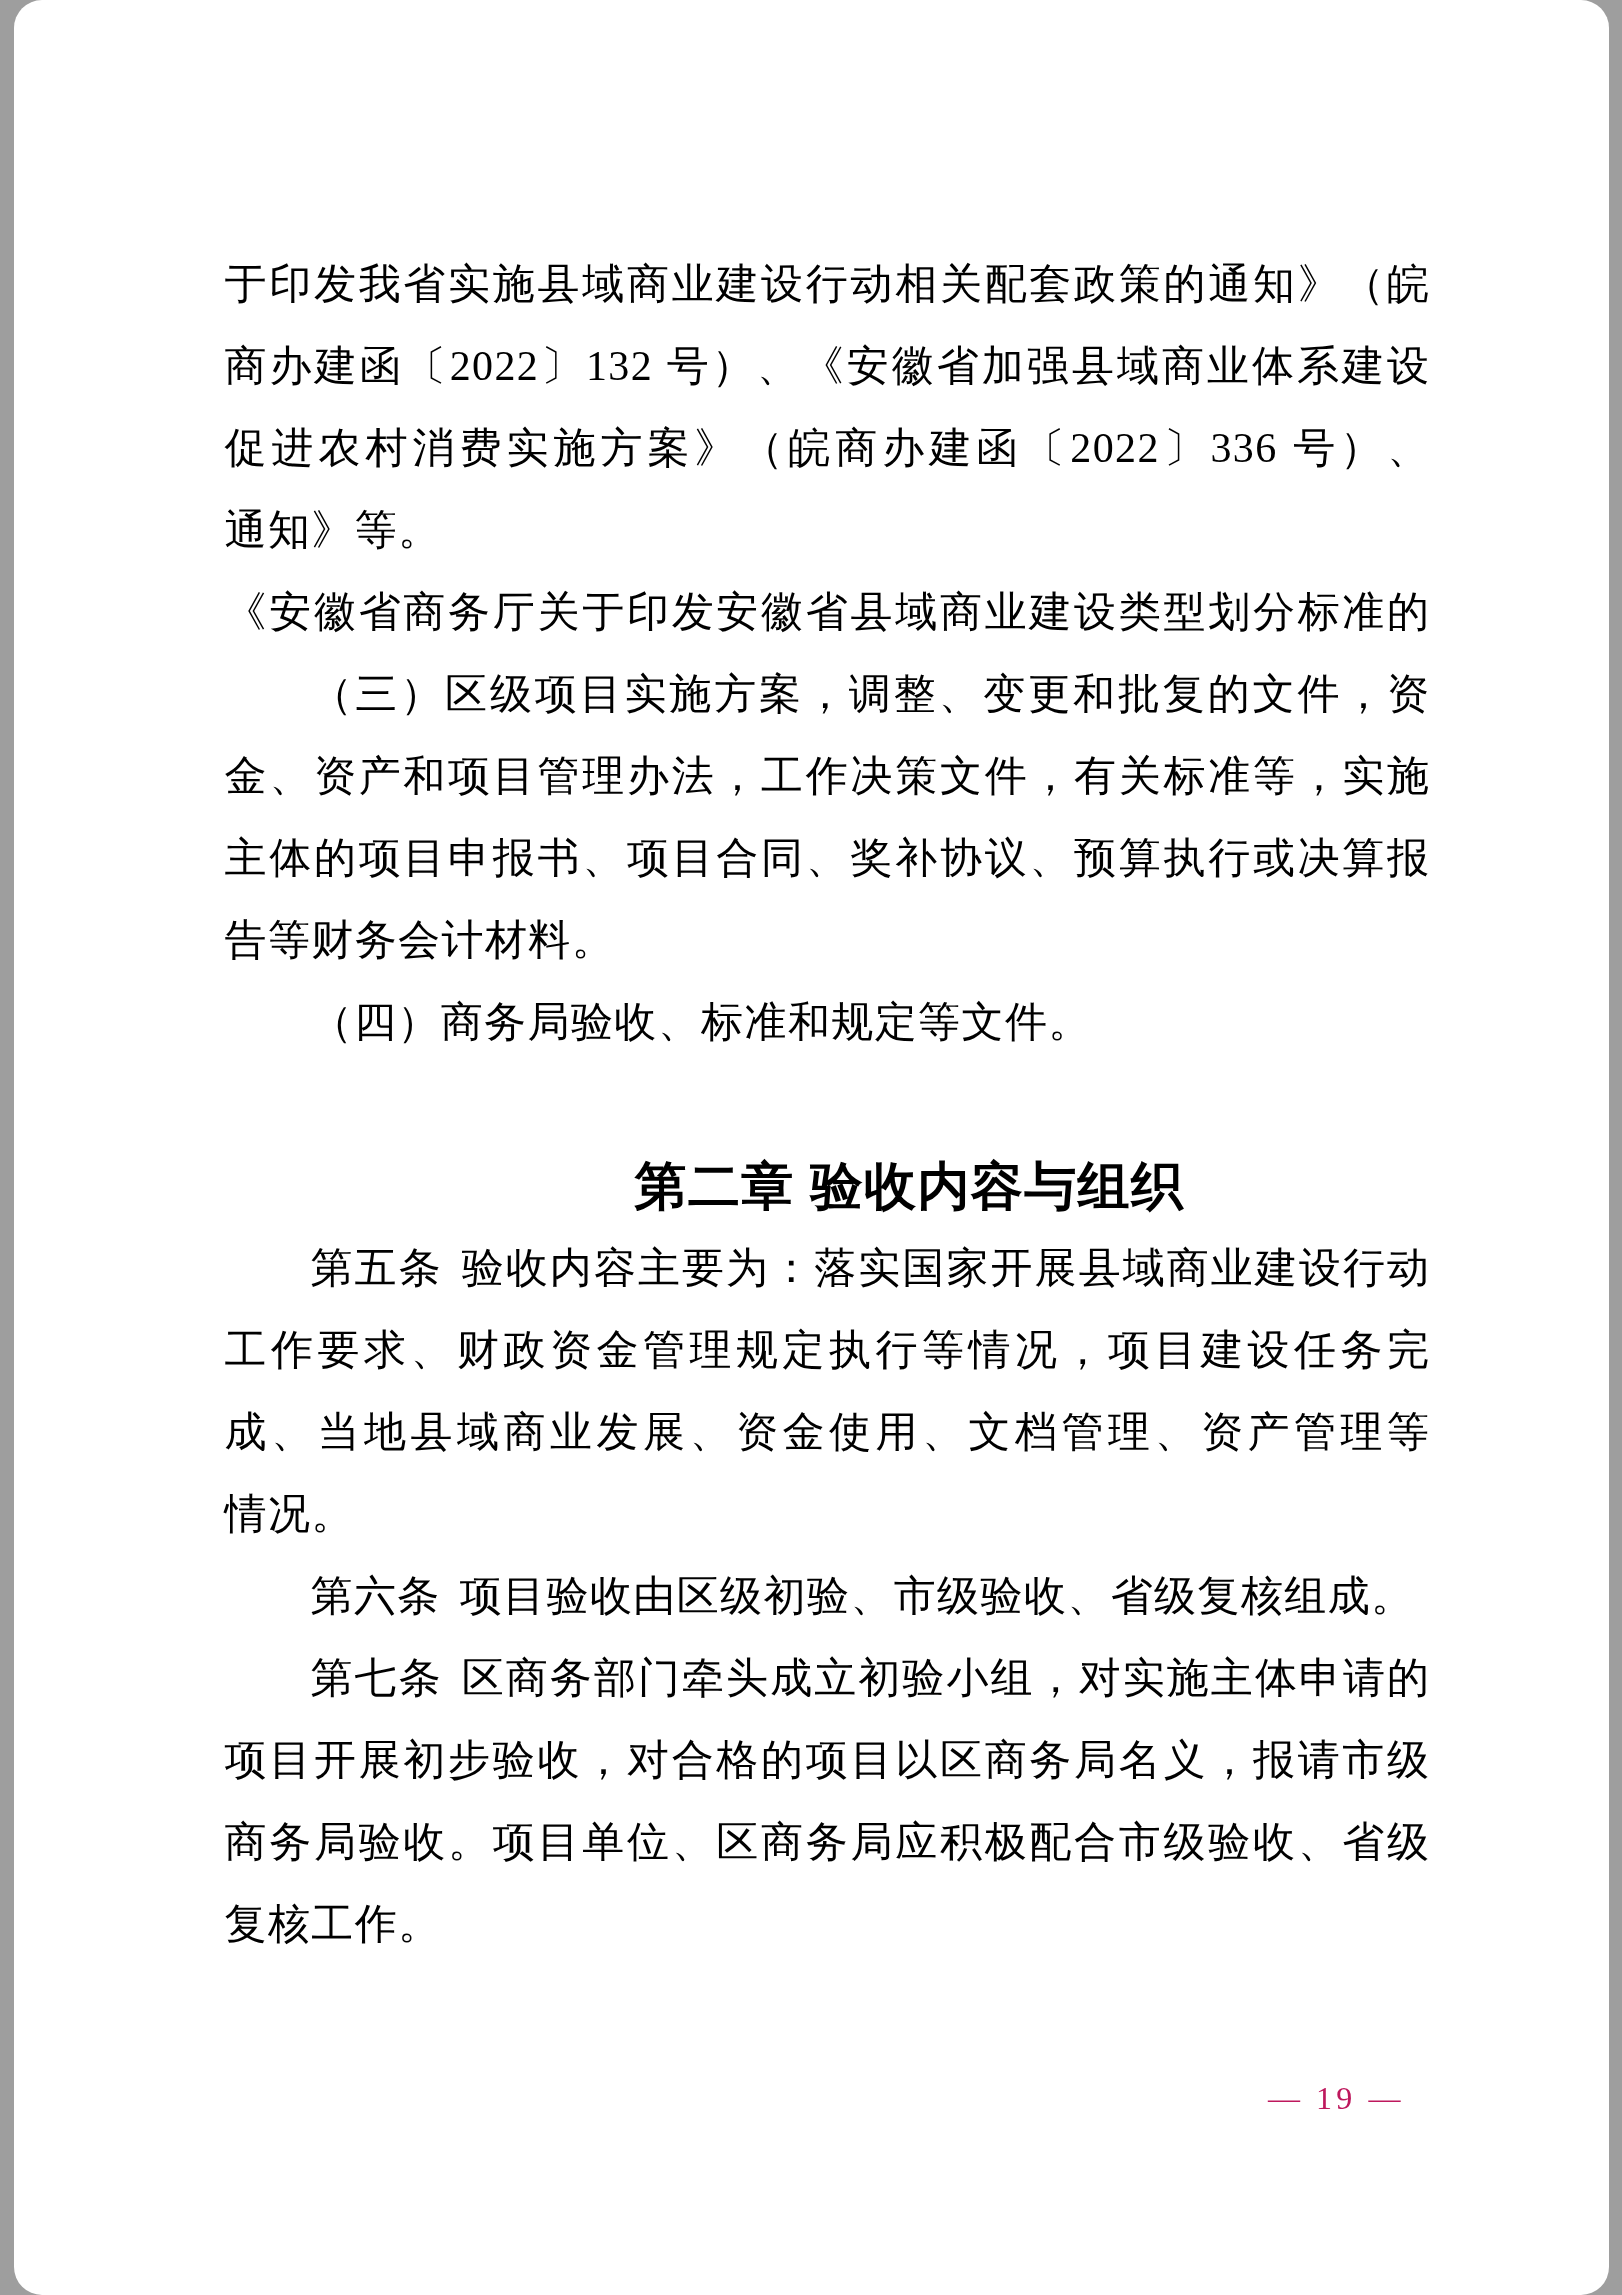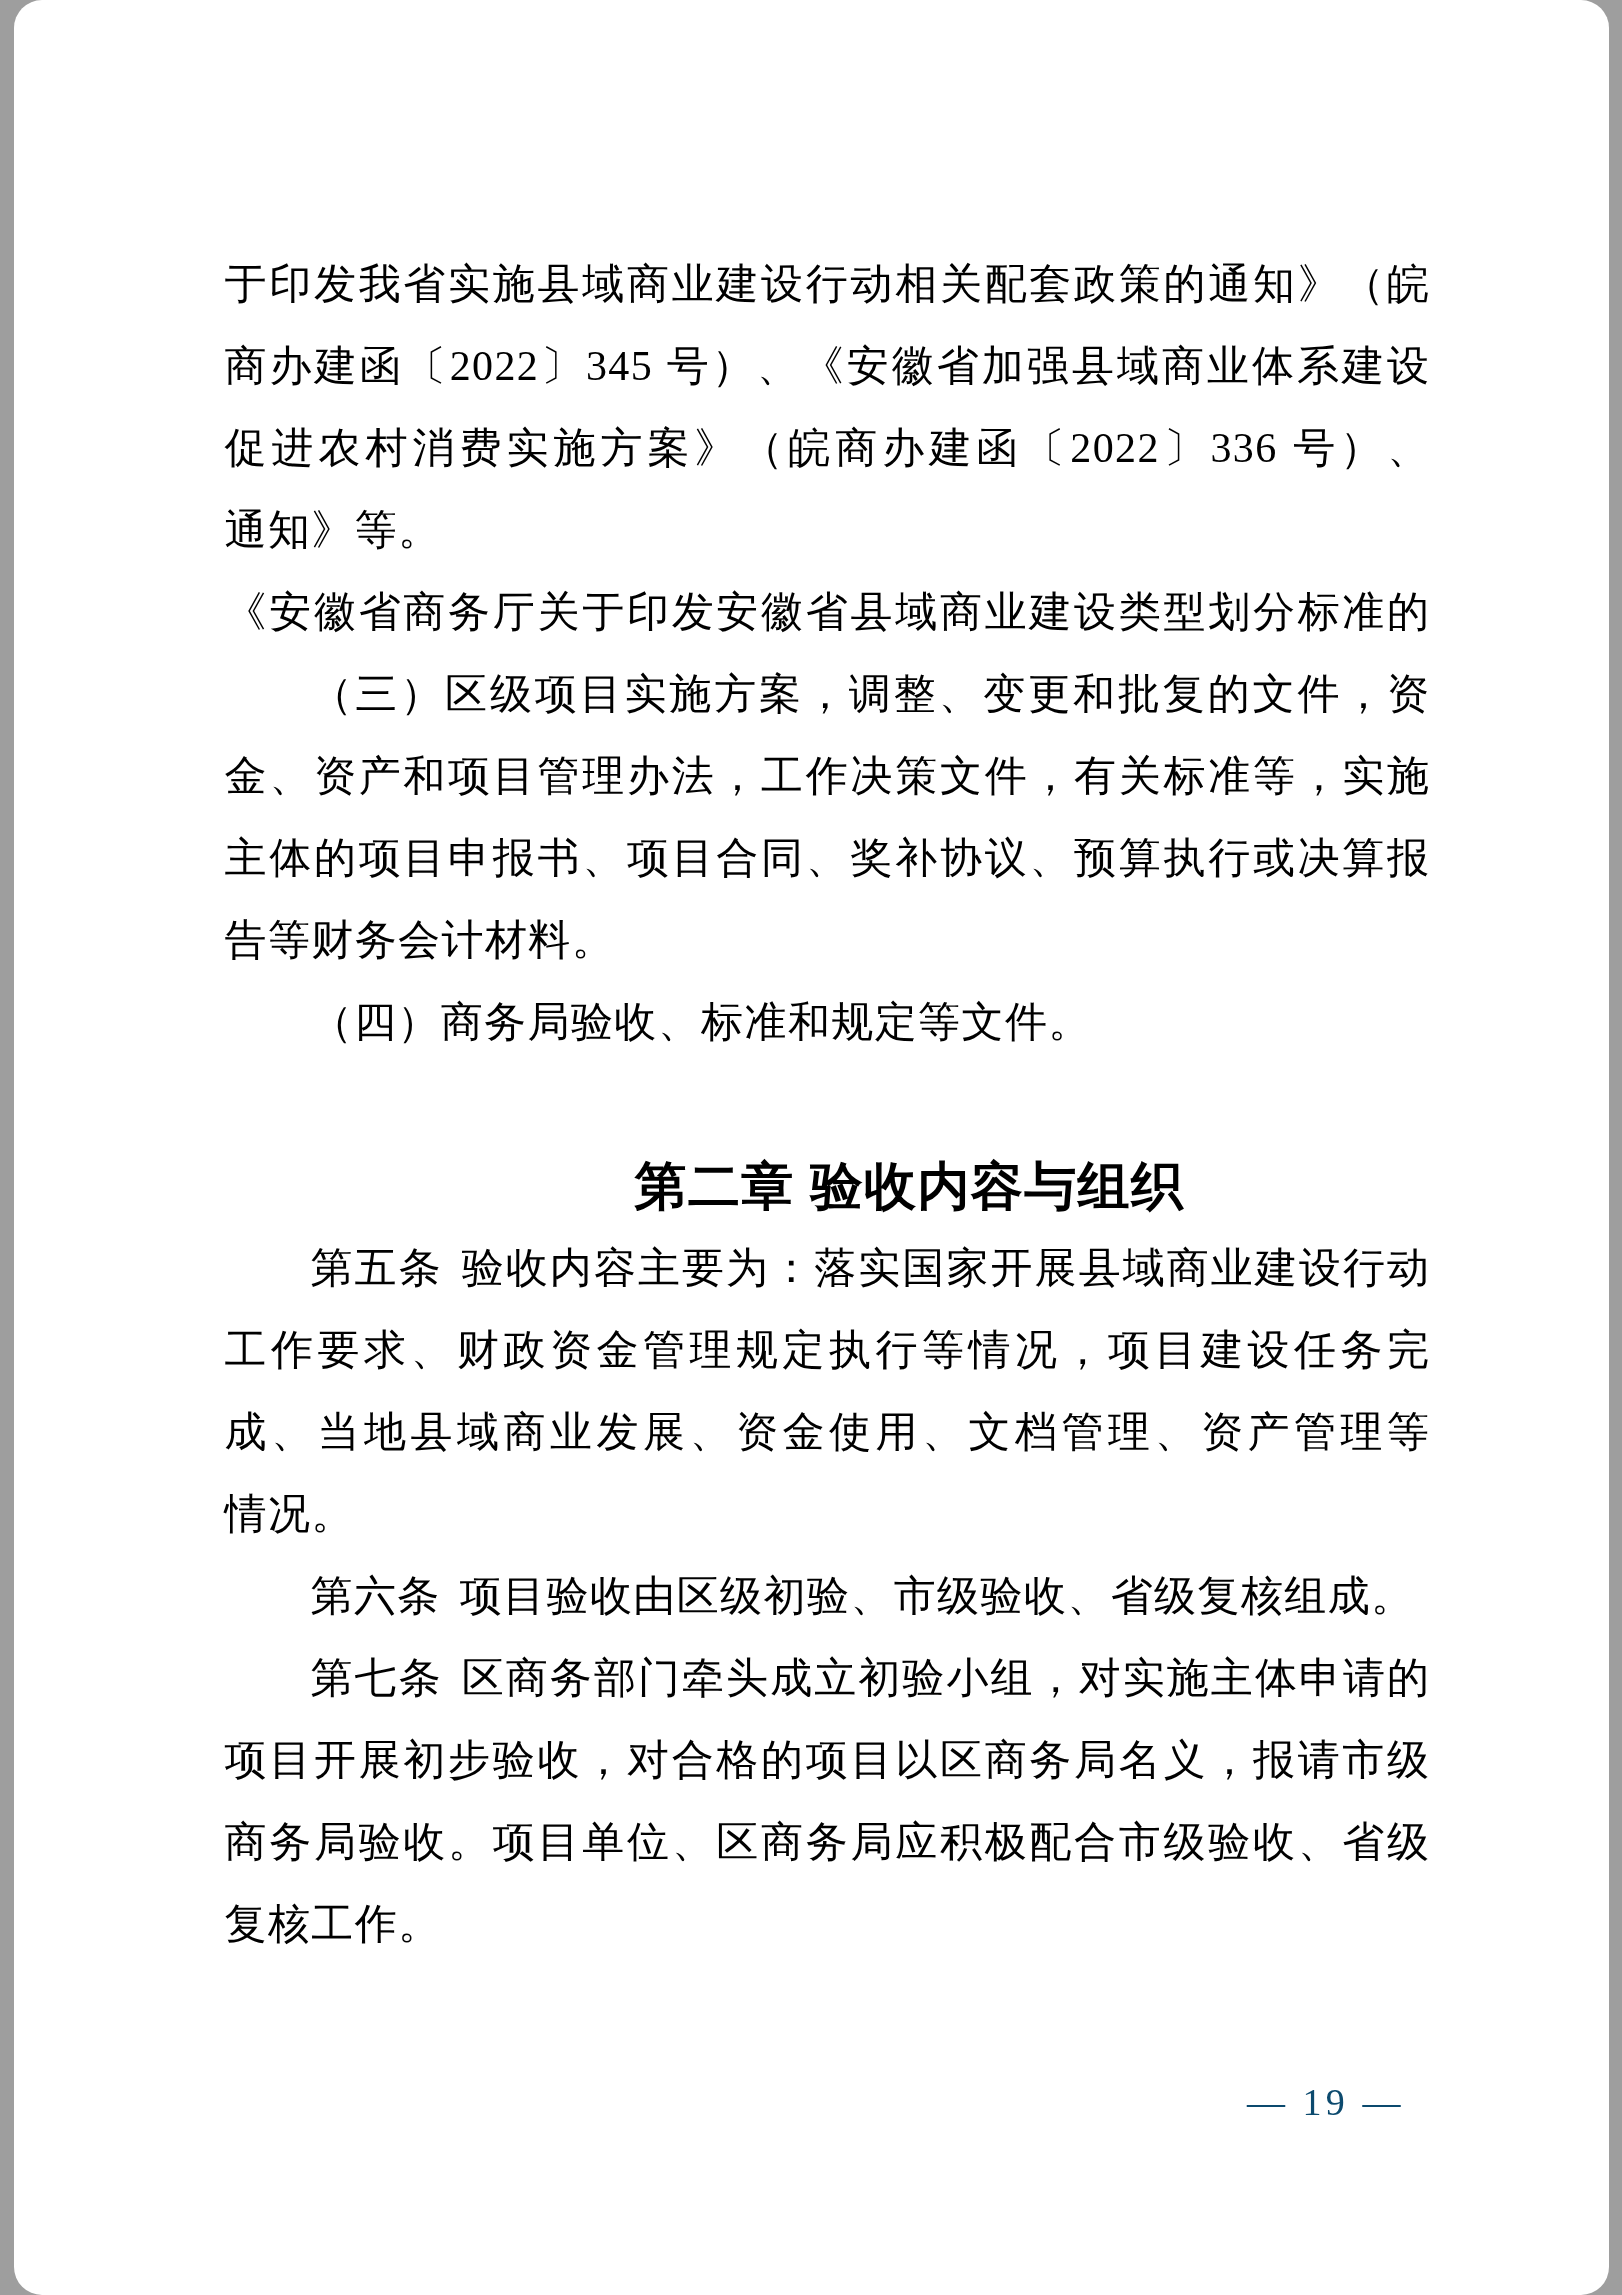--- a/index.html
+++ b/index.html
@@ -53,33 +53,33 @@
   .clause {
     font-family: "Liberation Sans", sans-serif;
     font-weight: normal;
     margin-right: 19px;
   }
   .page-number {
     position: absolute;
     top: 2080px;
     right: 204px;
     font-family: "Liberation Serif", serif;
-    font-size: 38px;
+    font-size: 32px;
     letter-spacing: 4.1px;
-    color: #0c4a6e;
+    color: #be185d;
     white-space: nowrap;
   }
 </style>
 </head>
 <body>
 
 <div class="page">
   <div class="content" id="content">
       <div class="line fill"><span>于印发我省实施县域商业建设行动相关配套政策的通知》（皖</span></div>
-      <div class="line fill"><span>商办建函〔2022〕345 号）、《安徽省加强县域商业体系建设</span></div>
+      <div class="line fill"><span>商办建函〔2022〕132 号）、《安徽省加强县域商业体系建设</span></div>
       <div class="line fill"><span>促进农村消费实施方案》（皖商办建函〔2022〕336 号）、</span></div>
       <div class="line"><span>通知》等。</span></div>
       <div class="line fill"><span>《安徽省商务厅关于印发安徽省县域商业建设类型划分标准的</span></div>
       <div class="line indent fill"><span>（三）区级项目实施方案，调整、变更和批复的文件，资</span></div>
       <div class="line fill"><span>金、资产和项目管理办法，工作决策文件，有关标准等，实施</span></div>
       <div class="line fill"><span>主体的项目申报书、项目合同、奖补协议、预算执行或决算报</span></div>
       <div class="line"><span>告等财务会计材料。</span></div>
       <div class="line indent"><span>（四）商务局验收、标准和规定等文件。</span></div>
       <div class="line blank"></div>
       <div class="line heading">第二章 验收内容与组织</div>

